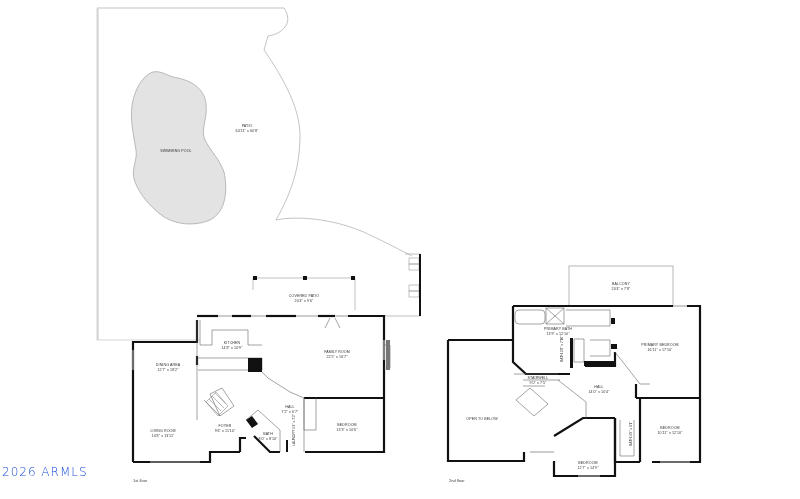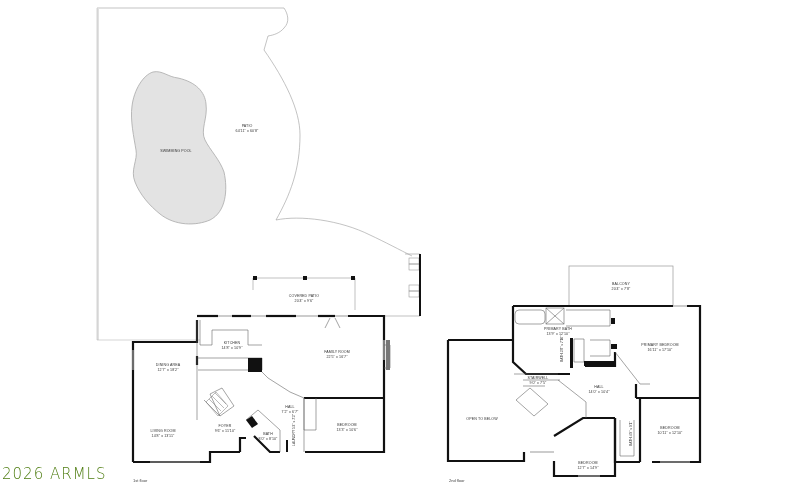--- a/index.html
+++ b/index.html
@@ -2,21 +2,21 @@
 <html><head>
   <meta charset="utf-8">
   <style>
     html, body { margin: 0; padding: 0; background: #ffffff; }
     body { width: 800px; height: 499px; position: relative; overflow: hidden; font-family: "Liberation Sans", sans-serif; }
     .plan { position: absolute; left: 0; top: 0; width: 800px; height: 499px; }
     .lbl { position: absolute; font-size: 3.6px; color: #333; text-align: center; line-height: 4.6px; white-space: nowrap; transform: translateX(-50%); letter-spacing: 0.1px; }
     .lbl .dim { display: block; }
     .vlbl { position: absolute; font-size: 3.4px; color: #333; white-space: nowrap; transform: rotate(-90deg); transform-origin: left top; line-height: 4px; }
     .floor-name { position: absolute; font-size: 4px; color: #444; }
-    .watermark { position: absolute; left: 2px; top: 465px; font-size: 15px; color: #4d7c0f; letter-spacing: 1px; font-family: "DejaVu Sans", sans-serif; font-weight: 300; }
+    .watermark { position: absolute; left: 2px; top: 465px; font-size: 12px; color: #1d4ed8; letter-spacing: 1px; font-family: "DejaVu Sans", sans-serif; font-weight: 300; }
   </style>
 </head>
 <body>
 
 <svg class="plan" viewBox="0 0 800 499" xmlns="http://www.w3.org/2000/svg">
 
   <g fill="none" stroke="#9a9a9a" stroke-width="0.6">
     <path d="M97,8 L284,8 C288,14 290,22 284,28 C280,33 274,35 268,36 L264,50 C285,80 300,110 300,135 C300,170 290,195 276,220 C300,215 340,220 370,235 C385,242 400,250 412,256"></path>
     <path d="M98,9 L98,340"></path>
     <path d="M97,8 L97,340 L200,340" stroke="#bbb"></path>

